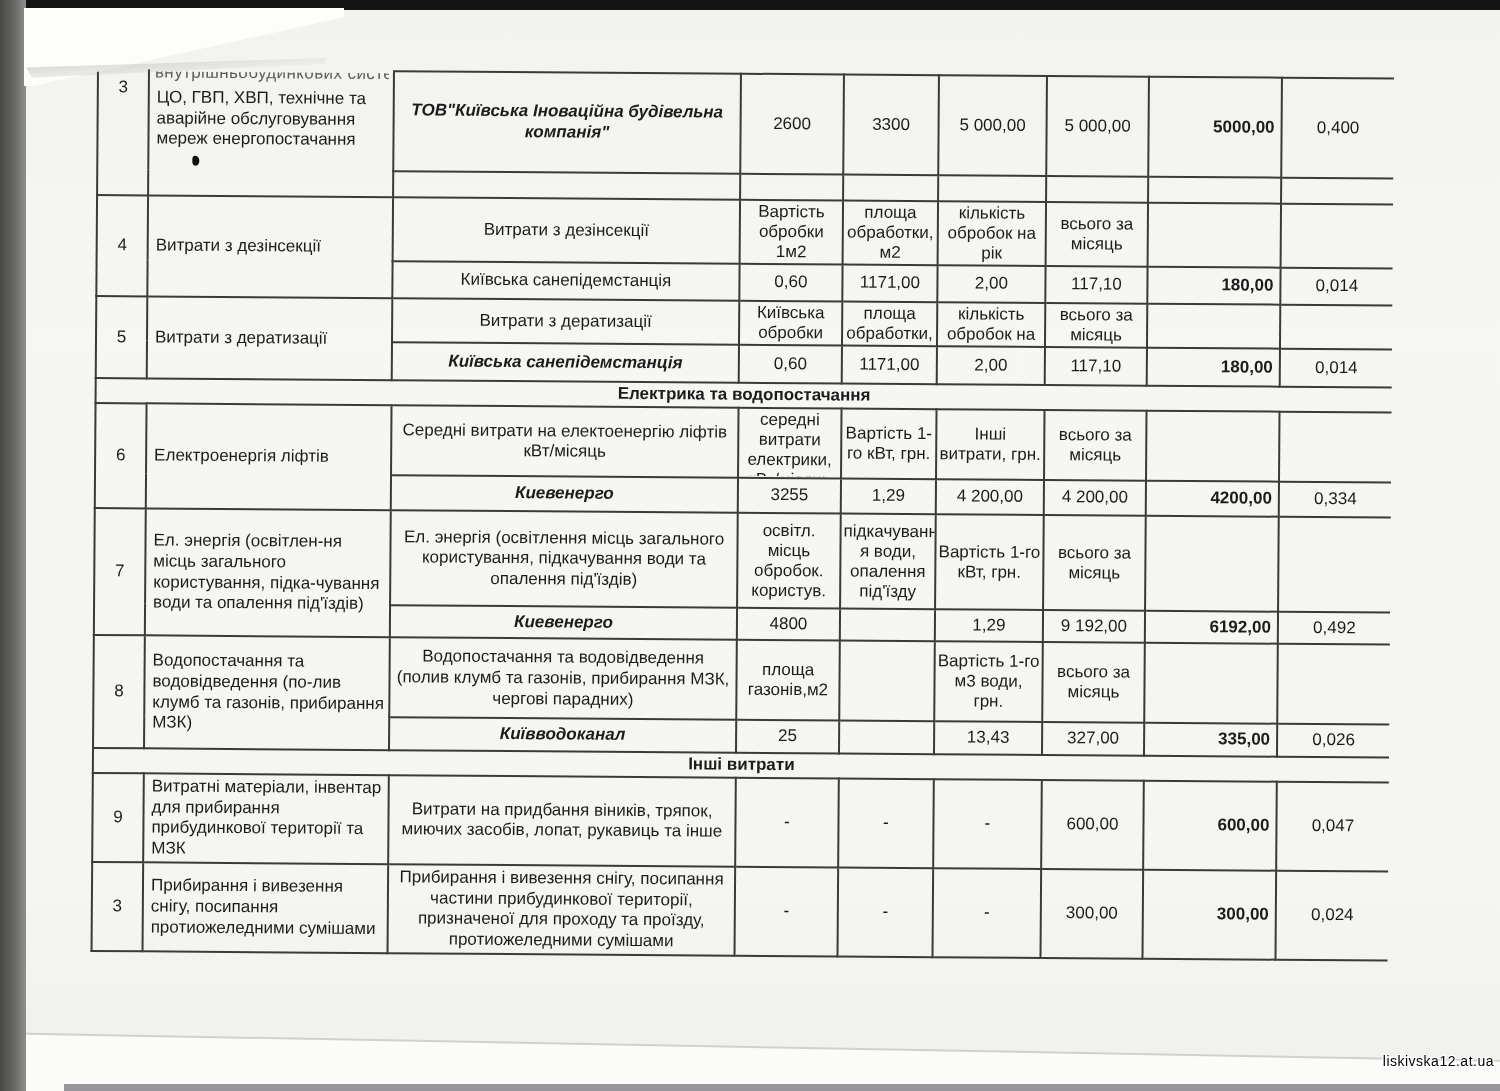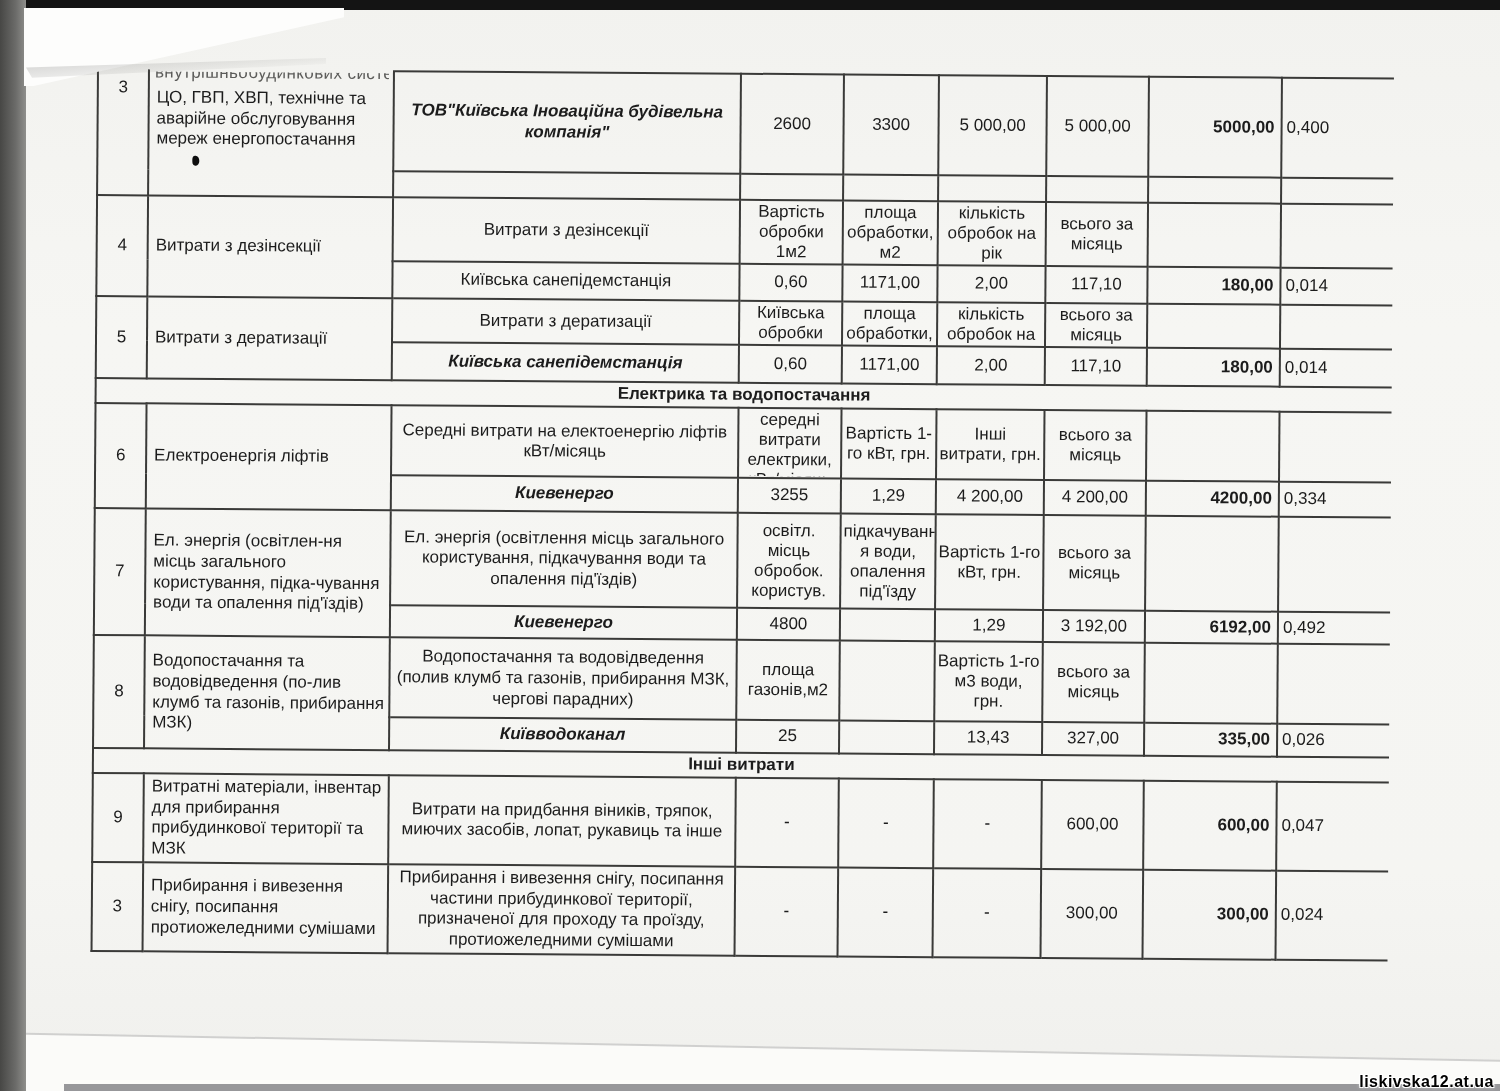--- a/index.html
+++ b/index.html
@@ -11,35 +11,35 @@
     background:linear-gradient(90deg,#474745 0%,#6b6b69 60%,#8f8f8c 100%);}
   .corner-fold{position:absolute;left:24px;top:8px;width:320px;height:78px;background:#fdfdfc;
     clip-path:polygon(0 0,100% 0,100% 12%,3% 100%,0 100%);}
   .fold-shade{position:absolute;left:26px;top:58px;width:300px;height:34px;
     background:linear-gradient(175deg,rgba(120,120,118,0.35),rgba(120,120,118,0) 60%);
     clip-path:polygon(0 28%,100% 0,100% 18%,2% 58%);}
   .bottom-sheet{position:absolute;left:-10px;top:1032px;width:1620px;height:90px;
     background:#fbfbf9;transform:rotate(1.05deg);transform-origin:0 0;
     border-top:2px solid rgba(130,130,128,0.35);}
   .edge-bottom{position:absolute;bottom:0;left:64px;right:0;height:7px;background:#97979a;}
-  .watermark{position:absolute;right:6px;bottom:0;font-size:16px;font-weight:bold;color:#000;
+  .watermark{position:absolute;right:6px;bottom:22px;font-size:14px;font-weight:normal;color:#000;
     letter-spacing:0.5px;
     text-shadow:-1px -1px 0 #fff,1px -1px 0 #fff,-1px 1px 0 #fff,1px 1px 0 #fff,0 0 4px #fff;}
   .table-wrap{position:absolute;left:97px;top:68px;transform:rotate(0.42deg);transform-origin:0 0;}
   table{border-collapse:collapse;table-layout:fixed;width:1296px;}
   td{border:2px solid #3a3a38;padding:2px 4px;font-size:17px;line-height:1.22;
      vertical-align:middle;overflow:hidden;}
   .num{text-align:center;}
   .name{text-align:left;padding-left:7px;padding-right:4px;}
   .desc,.hdr,.val{text-align:center;}
   .hdr{line-height:1.18;padding:1px 2px;}
   .vendor{text-align:center;font-weight:bold;font-style:italic;}
   .vendor.plain{font-weight:normal;font-style:normal;}
   .total{text-align:right;font-weight:bold;padding-right:6px;}
-  .ratio{}
+  .ratio{text-align:center;}
   .sec{font-weight:bold;text-align:center;padding:1px;}
   .no-top{border-top:none !important;}
   .no-right{border-right:none !important;}
   .vtop{vertical-align:top;}
   .cut{height:13px;overflow:hidden;color:#5c5c5a;margin:0 0 3px -2px;white-space:nowrap;}
   .cut>span{display:block;margin-top:-9px;letter-spacing:0.4px;}
   .ink-dot{width:7px;height:10px;background:#0e0e0e;border-radius:45% 60% 55% 50%;
     margin:6px 0 0 36px;}
   .cliph{height:66px;overflow:hidden;}
 </style>
@@ -167,21 +167,21 @@
           <td class="hdr">Вартість 1-го кВт, грн.</td>
           <td class="hdr">всього за місяць</td>
           <td></td>
           <td class="no-right"></td>
         </tr>
         <tr style="height:32px">
           <td class="vendor">Киевенерго</td>
           <td class="val">4800</td>
           <td class="val"></td>
           <td class="val">1,29</td>
-          <td class="val">3 192,00</td>
+          <td class="val">9 192,00</td>
           <td class="total">6192,00</td>
           <td class="ratio no-right">0,492</td>
         </tr>
 
         <tr style="height:80px">
           <td class="num" rowspan="2">8</td>
           <td class="name" rowspan="2">Водопостачання та водовідведення (по-лив клумб та газонів, прибирання МЗК)</td>
           <td class="desc">Водопостачання та водовідведення (полив клумб та газонів, прибирання МЗК, чергові парадних)</td>
           <td class="hdr">площа газонів,м2</td>
           <td class="hdr"></td>

